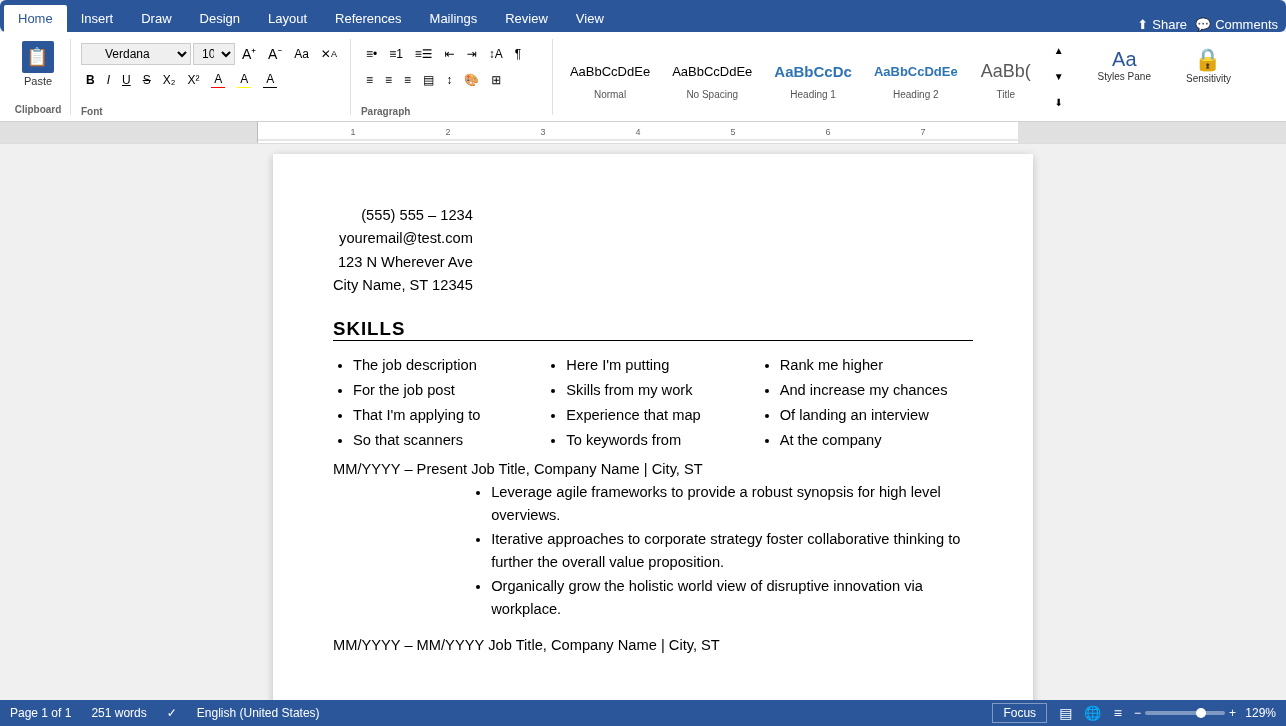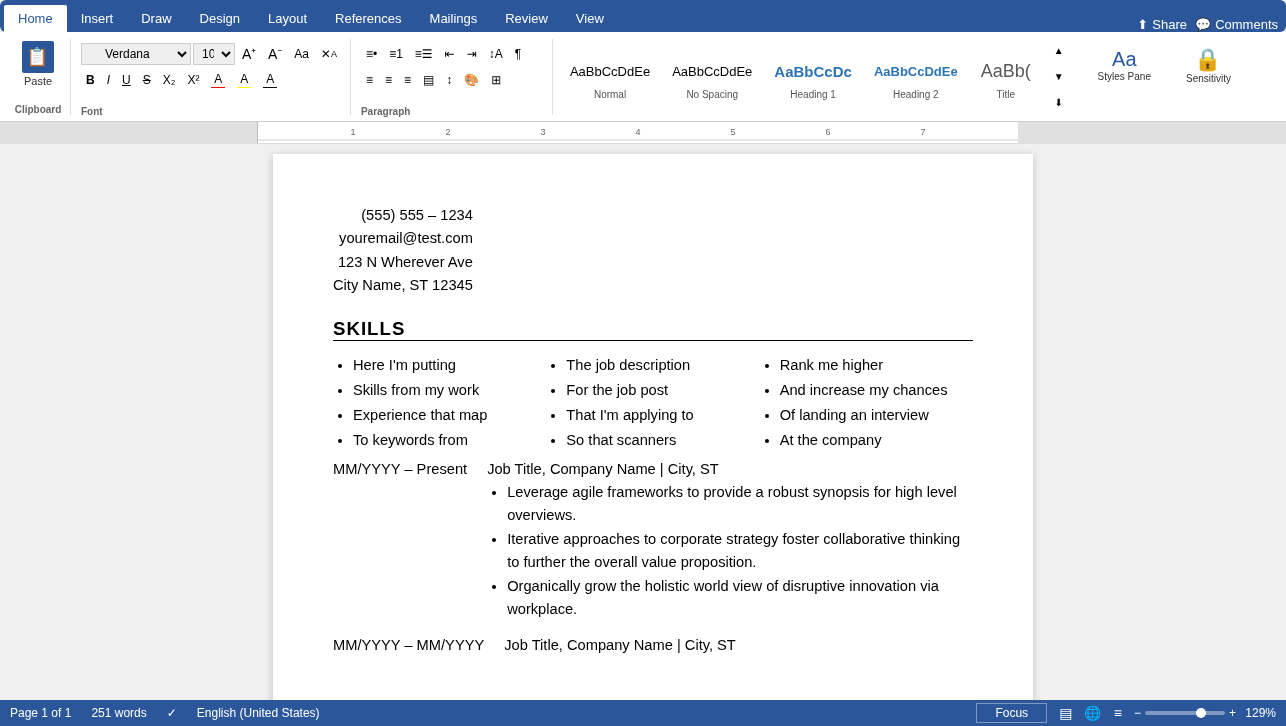--- a/index.html
+++ b/index.html
@@ -53,21 +53,21 @@
 
     .doc-header { display: flex; justify-content: space-between; align-items: flex-start; margin-bottom: 20px; }
     .doc-name { font-family: Verdana, sans-serif; font-size: 32pt; font-weight: bold; line-height: 1.1; }
     .doc-contact { text-align: right; font-size: 11pt; line-height: 1.6; font-family: Verdana, sans-serif; }
 
     .section-heading { font-family: Verdana, sans-serif; font-size: 14pt; font-weight: bold; letter-spacing: 1px; border-bottom: 1.5px solid #000; margin-bottom: 12px; margin-top: 20px; }
 
     .skills-grid { display: grid; grid-template-columns: 1fr 1fr 1fr; gap: 0; margin-bottom: 8px; }
     .skills-col ul { list-style: disc; padding-left: 20px; font-family: Verdana, sans-serif; font-size: 11pt; line-height: 1.7; }
 
-    .exp-entry { display: flex; gap: 20px; margin-bottom: 16px; }
+    .exp-entry { display: flex; gap: 4px; margin-bottom: 16px; }
     .exp-dates { font-family: Verdana, sans-serif; font-size: 11pt; min-width: 120px; padding-top: 0; }
     .exp-details { flex: 1; font-family: Verdana, sans-serif; font-size: 11pt; }
     .exp-title { font-weight: normal; }
     .exp-details ul { list-style: disc; padding-left: 20px; margin-top: 4px; line-height: 1.6; }
 
     
     .status-bar { background: #2b579a; height: 26px; display: flex; align-items: center; padding: 0 10px; color: white; font-size: 12px; gap: 20px; }
     .status-right { margin-left: auto; display: flex; align-items: center; gap: 8px; }
     .zoom-bar { display: flex; align-items: center; gap: 4px; }
     .view-btn { color: white; cursor: pointer; padding: 2px 4px; font-size: 14px; }
@@ -255,32 +255,32 @@
           <div>youremail@test.com</div>
           <div>123 N Wherever Ave</div>
           <div>City Name, ST 12345</div>
         </div>
       </div>
 
       <div class="section-heading">SKILLS</div>
       <div class="skills-grid">
         <div class="skills-col">
           <ul>
+            <li>The job description</li>
+            <li>For the job post</li>
+            <li>That I'm applying to</li>
+            <li>So that scanners</li>
+          </ul>
+        </div>
+        <div class="skills-col">
+          <ul>
             <li>Here I'm putting</li>
             <li>Skills from my work</li>
             <li>Experience that map</li>
             <li>To keywords from</li>
-          </ul>
-        </div>
-        <div class="skills-col">
-          <ul>
-            <li>The job description</li>
-            <li>For the job post</li>
-            <li>That I'm applying to</li>
-            <li>So that scanners</li>
           </ul>
         </div>
         <div class="skills-col">
           <ul>
             <li>Rank me higher</li>
             <li>And increase my chances</li>
             <li>Of landing an interview</li>
             <li>At the company</li>
           </ul>
         </div>
@@ -315,21 +315,21 @@
   </div>
 </div>
 
 <div class="status-bar">
   <span>Page 1 of 1</span>
   <span>251 words</span>
   <span style="cursor:pointer;">✓</span>
   <span style="cursor:pointer;">English (United States)</span>
 
   <div class="status-right">
-    <button style="background:none; border:1px solid rgba(255,255,255,0.4); color:white; padding:2px 18px; cursor:pointer; font-size:12px;">Focus</button>
+    <button style="background:none; border:1px solid rgba(255,255,255,0.4); color:white; padding:2px 10px; cursor:pointer; font-size:12px;">Focus</button>
     <div style="display:flex; gap:4px; align-items:center;">
       <span class="view-btn" title="Print Layout">▤</span>
       <span class="view-btn" title="Web Layout">🌐</span>
       <span class="view-btn" title="Outline">≡</span>
     </div>
     <div class="zoom-bar">
       <span style="cursor:pointer; color:white;">−</span>
       <div style="width:80px; height:4px; background:rgba(255,255,255,0.4); border-radius:2px; cursor:pointer; position:relative;">
         <div style="position:absolute; left:70%; top:-3px; width:10px; height:10px; background:white; border-radius:50%; transform:translateX(-50%);"></div>
       </div>

